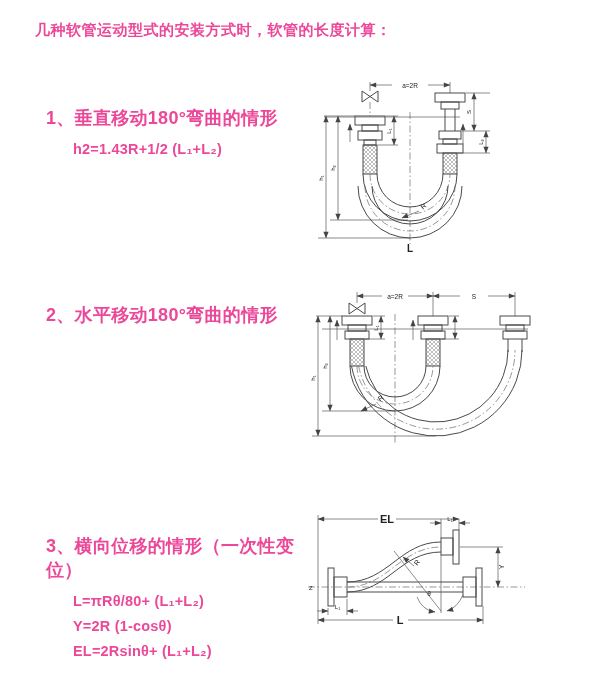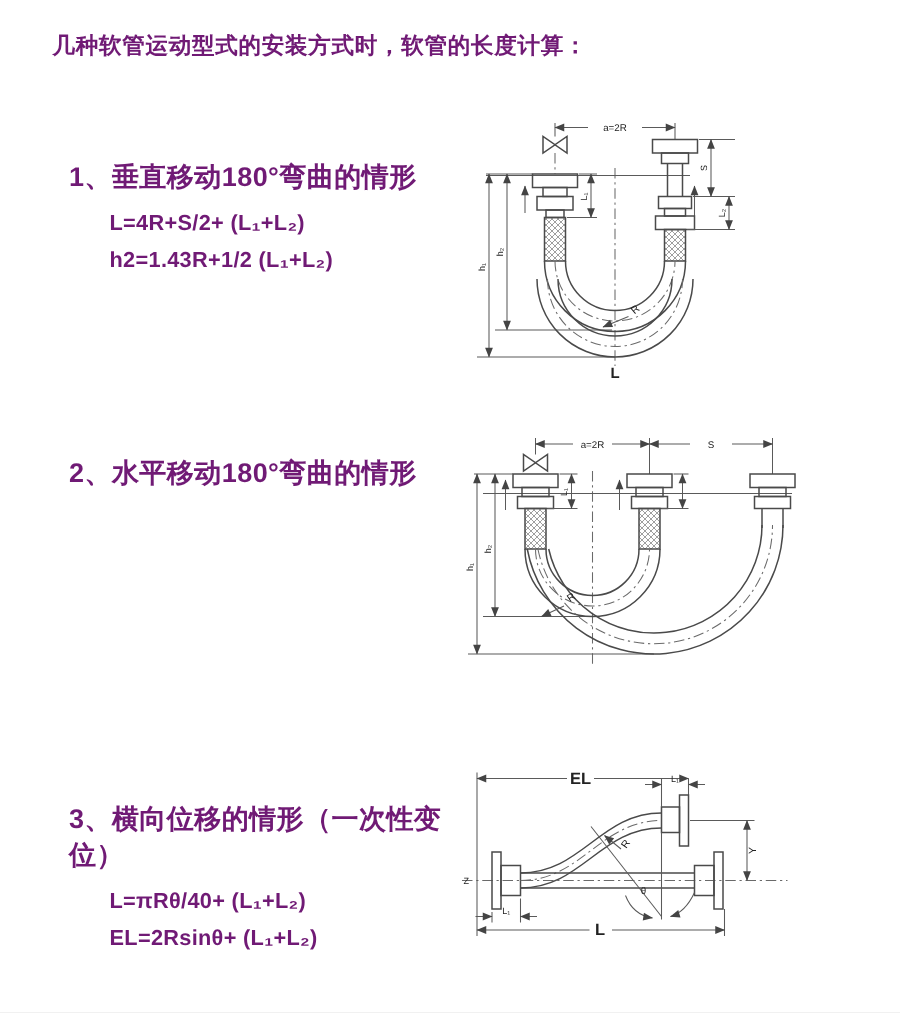--- a/index.html
+++ b/index.html
@@ -1,17 +1,17 @@
 <!DOCTYPE html>
 <html><head>
 <meta charset="utf-8">
 <style>
   html,body{margin:0;padding:0;background:#e8e8e8;}
   .page{position:relative;width:600px;height:675px;background:#ffffff;overflow:hidden;
-        font-family:"Liberation Sans","DejaVu Sans",sans-serif;color:#701a75;}
+        font-family:"Liberation Sans","DejaVu Sans",sans-serif;color:#ec4899;}
   .title{position:absolute;left:35px;top:21px;font-size:15px;font-weight:bold;letter-spacing:.5px;}
   .section{position:absolute;left:46px;width:270px;}
   .sec1{top:106px}.sec2{top:303px}.sec3{top:534px}
   .heading{font-size:18px;font-weight:bold;letter-spacing:.3px;}
   .formulas{margin-top:7px;padding-left:27px;}
   .formula{font-size:14.5px;font-weight:bold;line-height:25px;white-space:nowrap;letter-spacing:.2px;}
   .diag{position:absolute;}
   #d1{left:300px;top:74px;}
   #d2{left:298px;top:286px;}
   #d3{left:300px;top:505px;}
@@ -25,33 +25,33 @@
 </head>
 <body>
 
 <div class="page">
 
   <div class="title">几种软管运动型式的安装方式时，软管的长度计算：</div>
 
   <div class="section sec1">
     <div class="heading">1、垂直移动180°弯曲的情形</div>
     <div class="formulas">
-      <div class="formula">L=4R+S/2+ (L₁+L₂)</div>
       <div class="formula">h2=1.43R+1/2 (L₁+L₂)</div>
     </div>
   </div>
 
   <div class="section sec2">
     <div class="heading">2、水平移动180°弯曲的情形</div>
   </div>
 
   <div class="section sec3">
     <div class="heading">3、横向位移的情形（一次性变位）</div>
     <div class="formulas">
-      <div class="formula">L=πRθ/40+ (L₁+L₂)</div>
+      <div class="formula">L=πRθ/80+ (L₁+L₂)</div>
+      <div class="formula">Y=2R (1-cosθ)</div>
       <div class="formula">EL=2Rsinθ+ (L₁+L₂)</div>
     </div>
   </div>
 
   <svg id="d1" class="diag" width="265" height="182" viewBox="0 0 265 182">
     <defs>
       <marker id="ar1" viewBox="0 0 10 10" refX="9.5" refY="5" markerWidth="8" markerHeight="6.5" orient="auto-start-reverse" markerUnits="userSpaceOnUse">
           <path d="M0,1 L10,5 L0,9 z" fill="#444"></path>
         </marker>
       <pattern id="ht1" width="4" height="4" patternUnits="userSpaceOnUse">

